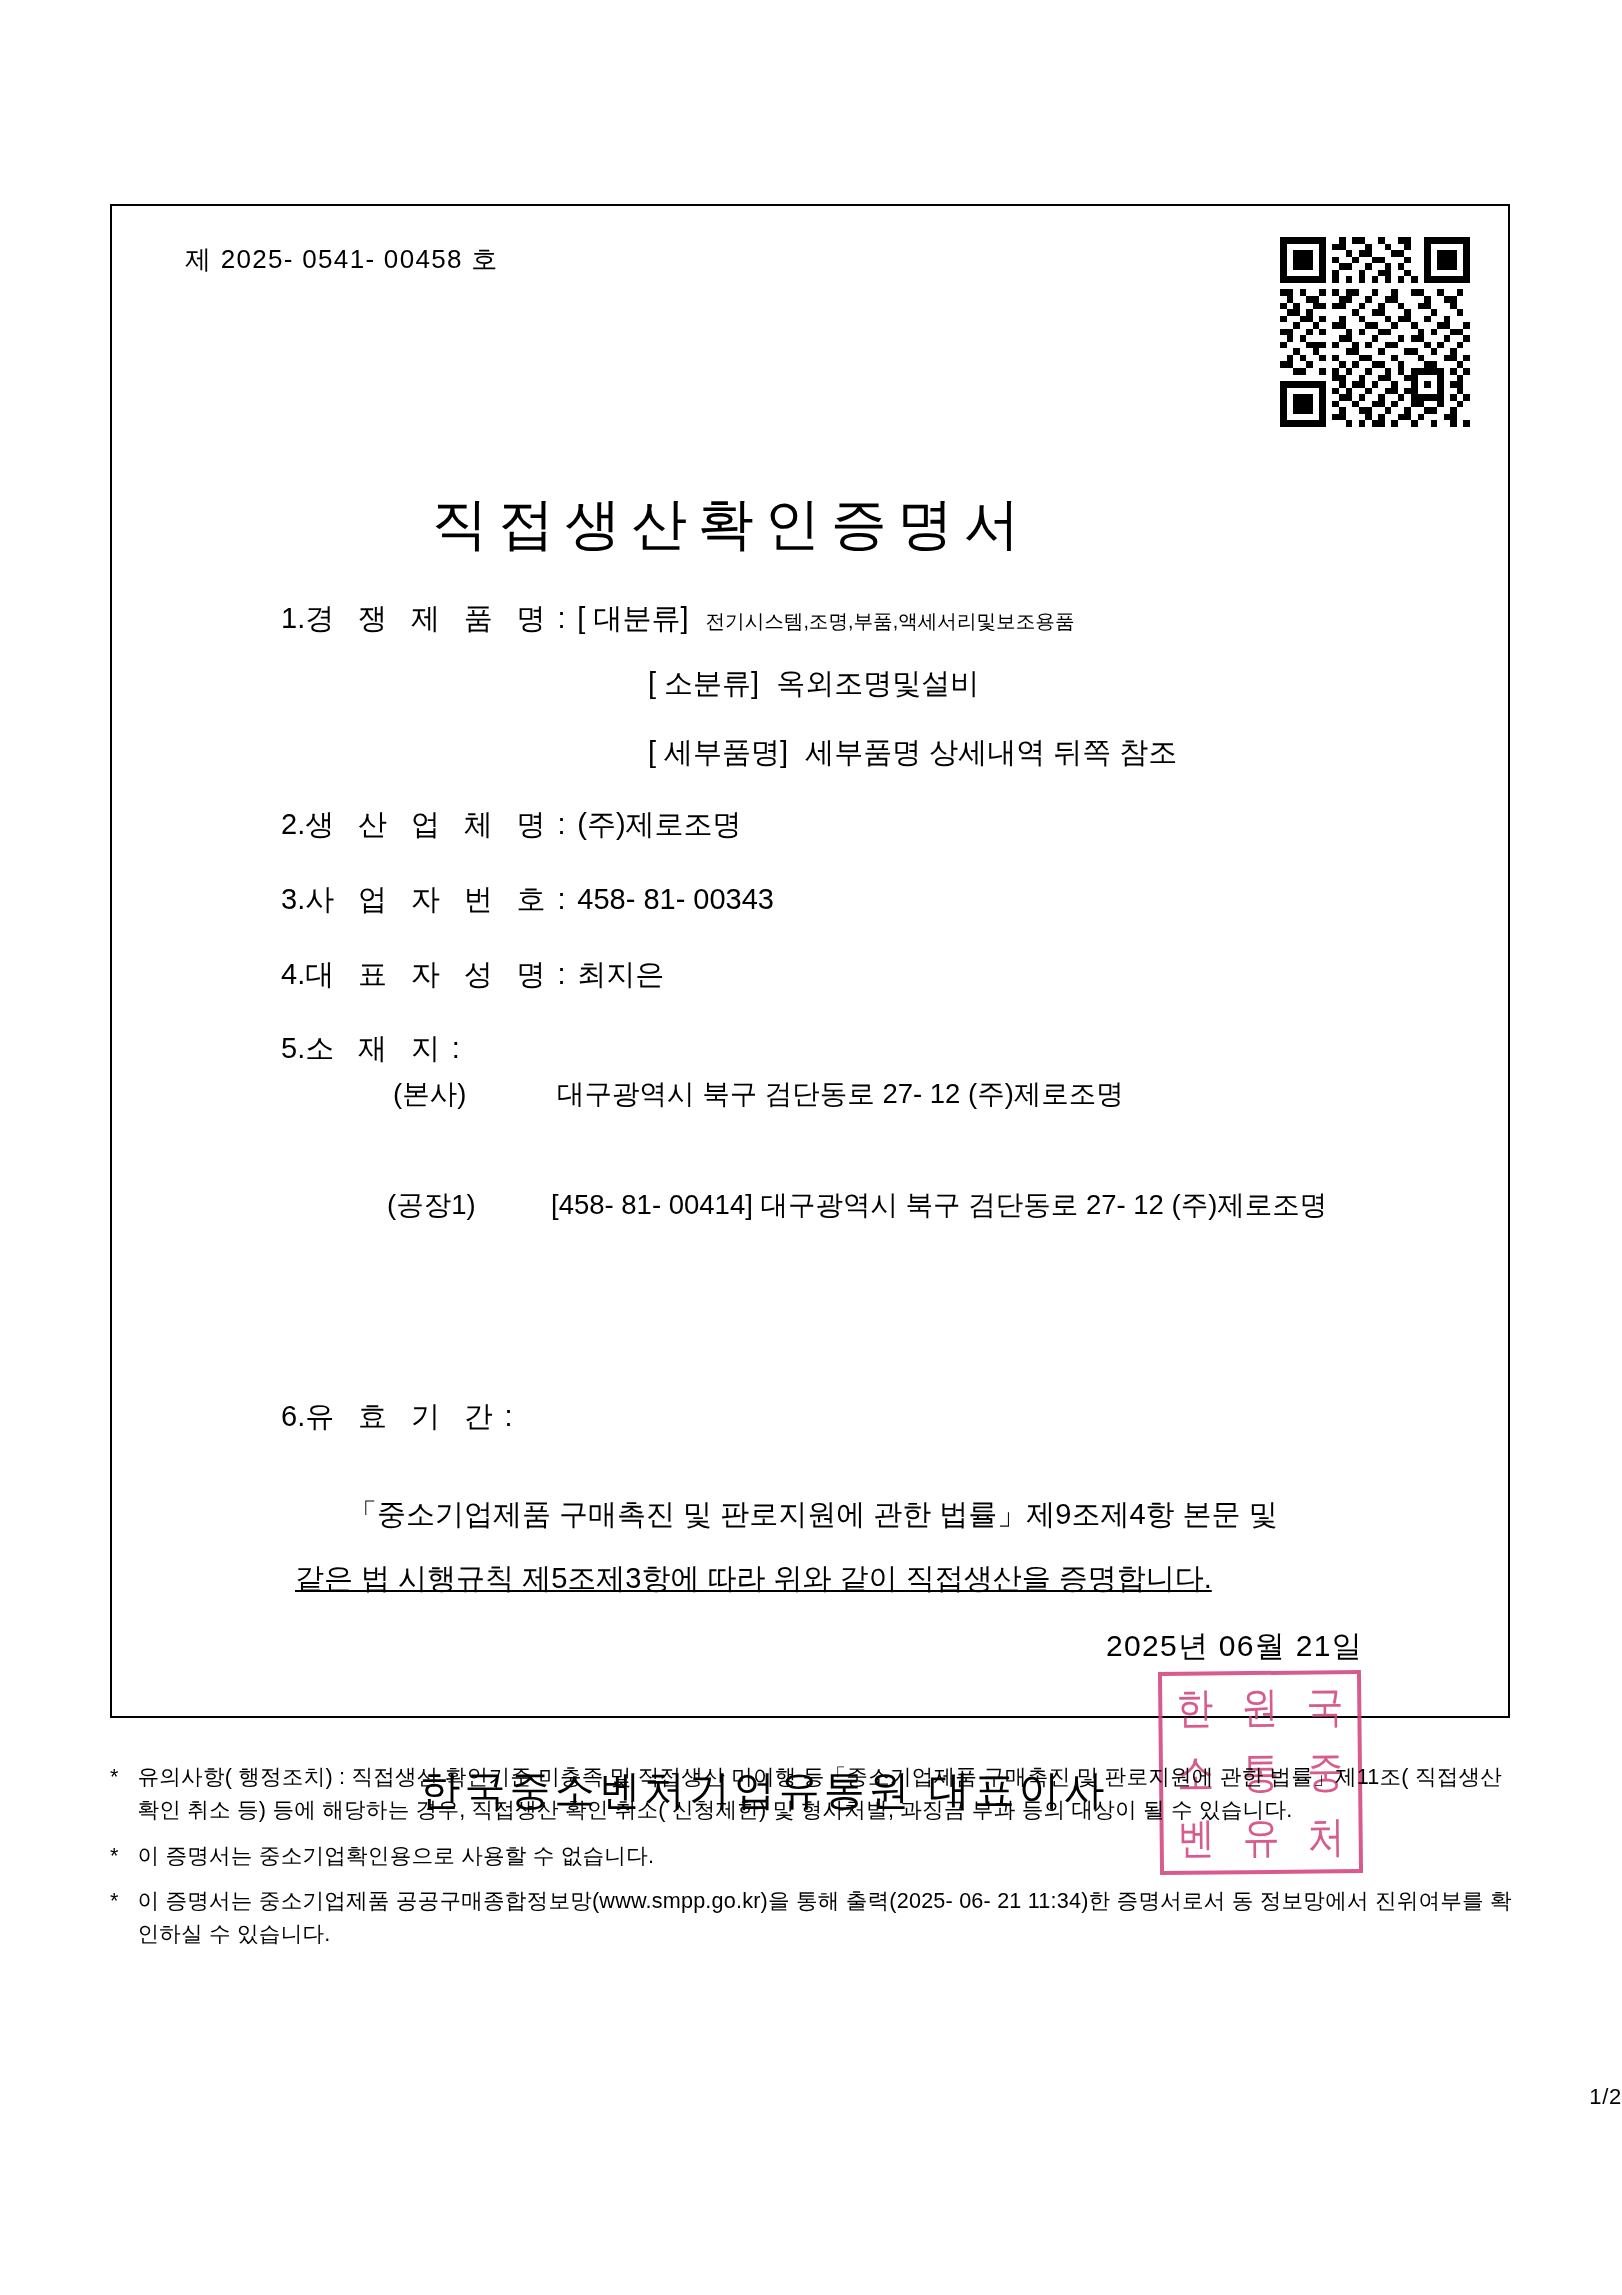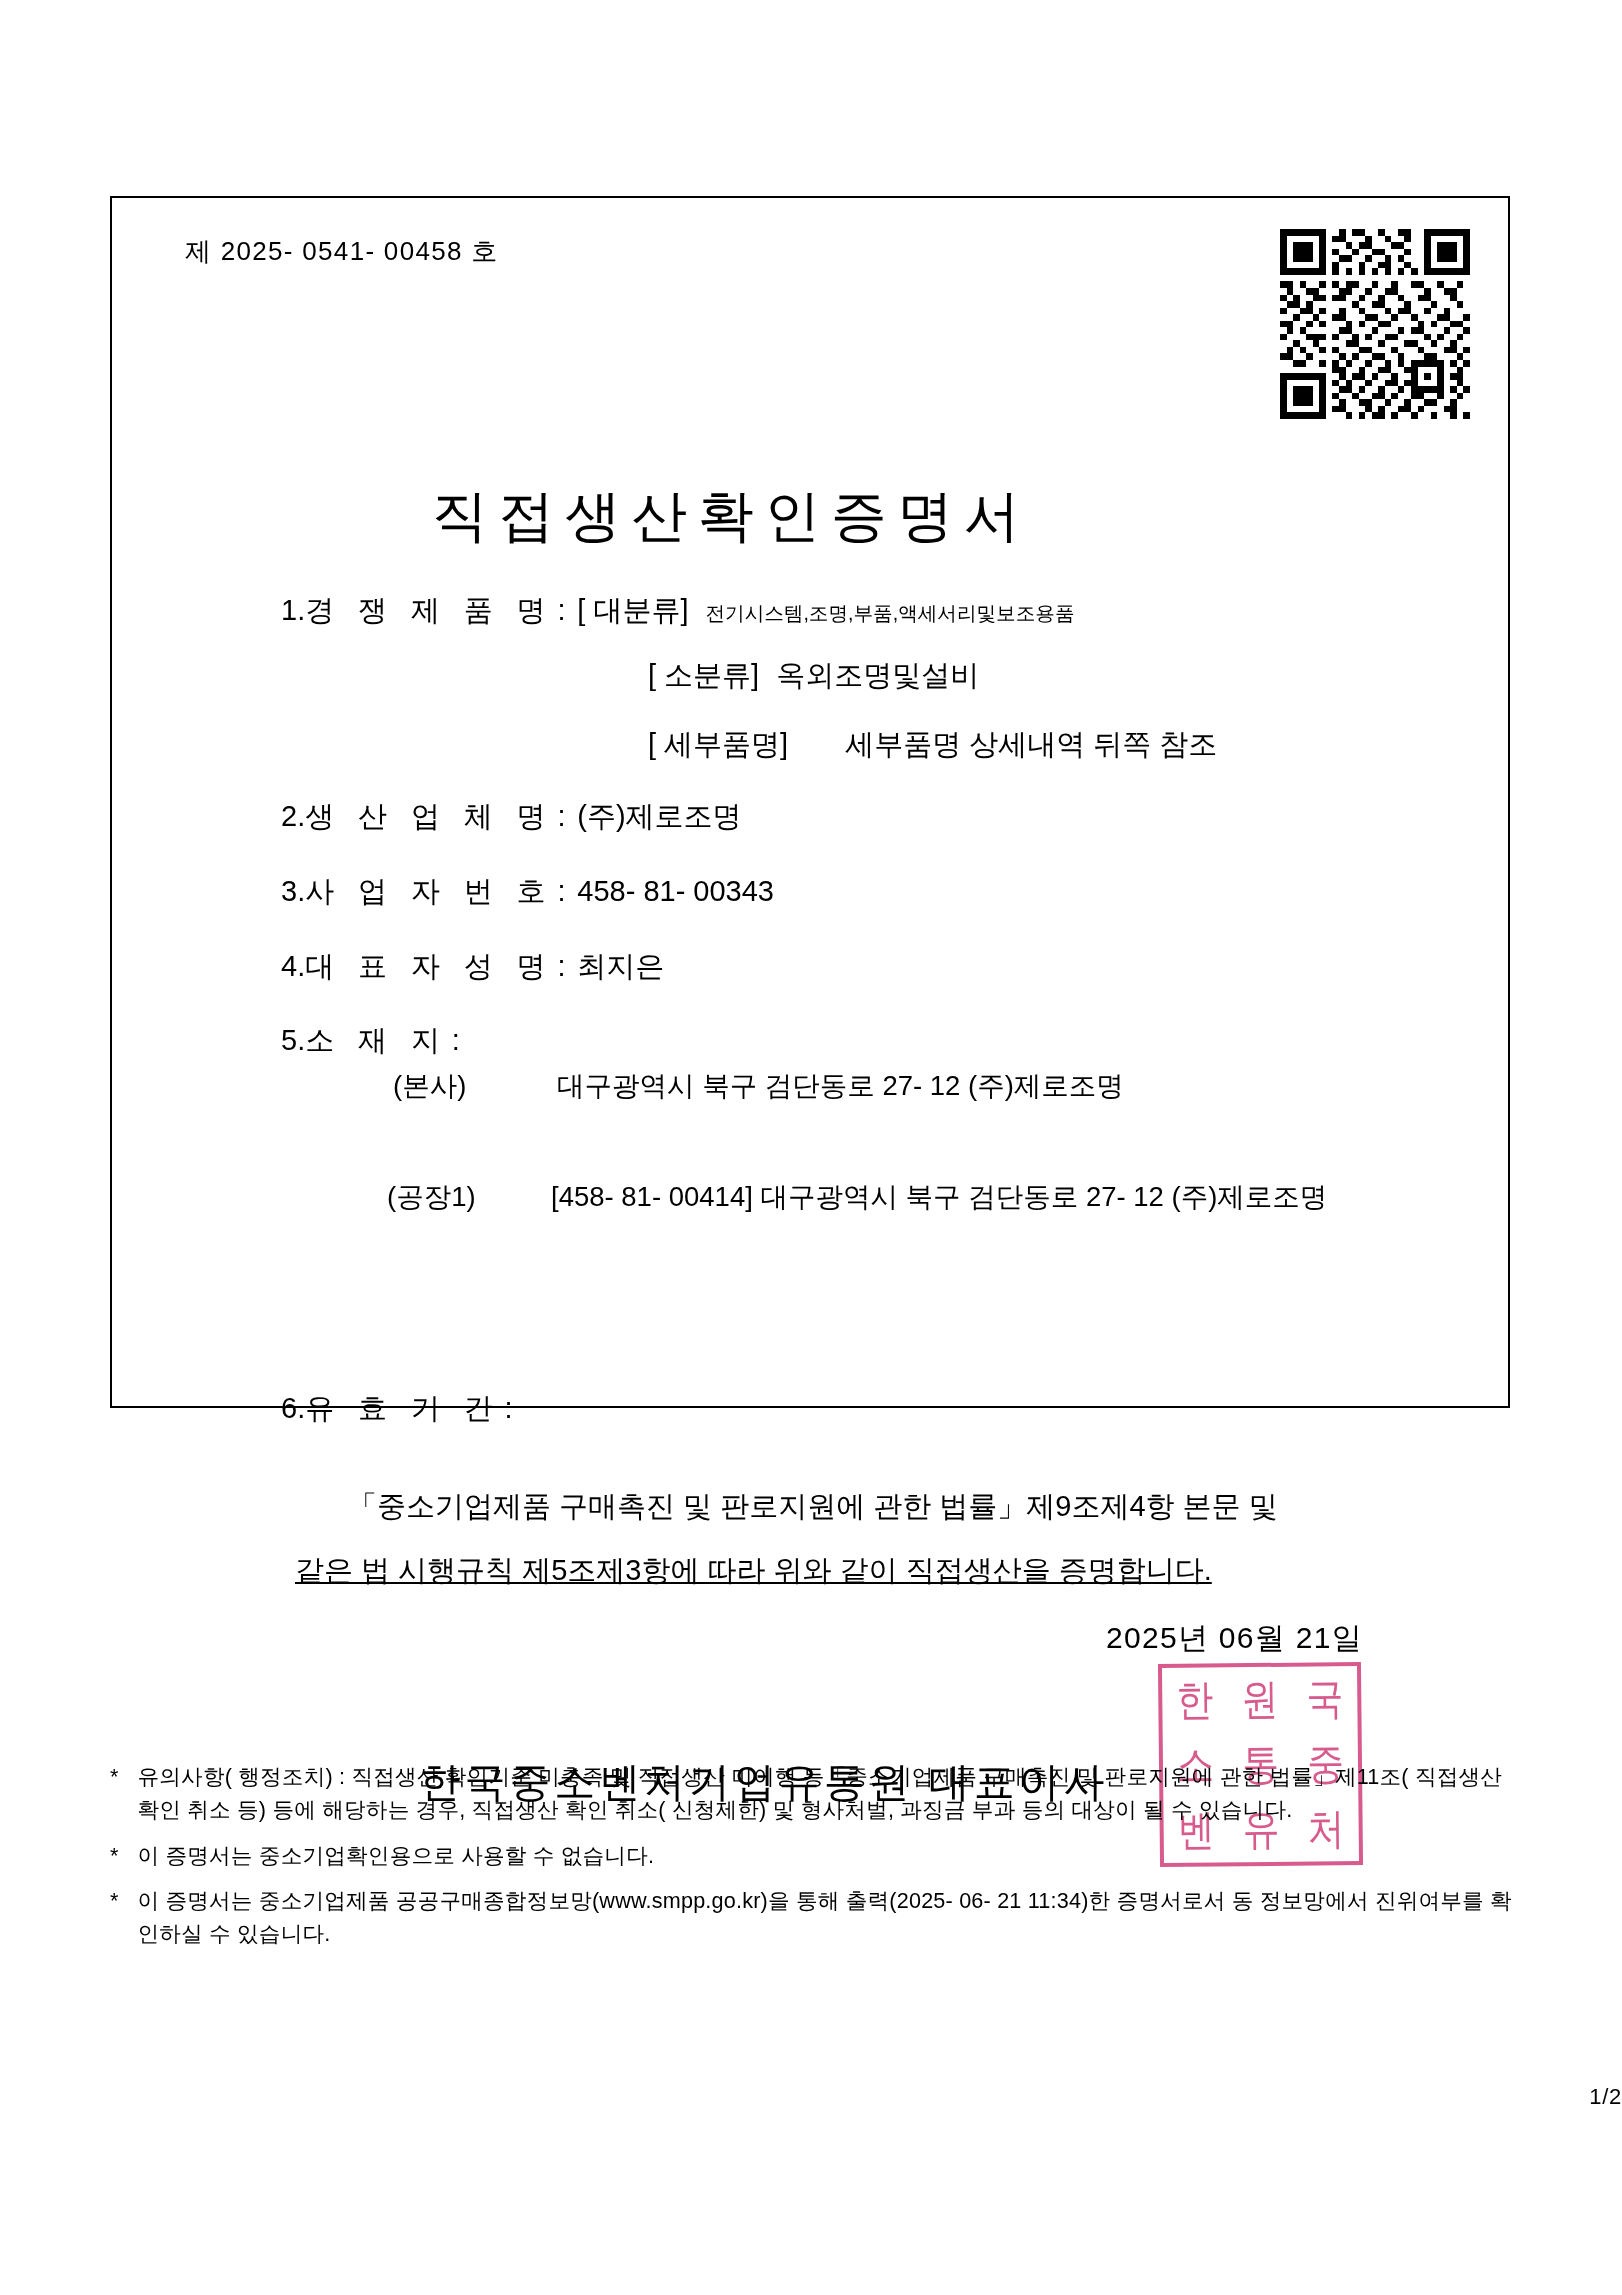--- a/index.html
+++ b/index.html
@@ -21,23 +21,23 @@
     width: 1622px;
     height: 2295px;
     box-sizing: border-box;
     padding: 0;
   }
 
   
   .cert-box {
     position: absolute;
     left: 110px;
-    top: 196px;
+    top: 204px;
     width: 1400px;
-    height: 1212px;
+    height: 1514px;
     border: 2.6px solid #000;
     box-sizing: border-box;
   }
 
   .doc-number {
     position: absolute;
     left: 73px;
     top: 36px;
     font-size: 26px;
     letter-spacing: 1.3px;
@@ -93,21 +93,21 @@
     font-size: 29px;
     letter-spacing: 0px;
   }
   .f-val-small {
     font-size: 19.6px;
     letter-spacing: 0px;
   }
 
   .row1     { left: 169px; top: 393px; }
   .row1b    { left: 536px; top: 458px; }
-  .row1c    { left: 536px; top: 527px; gap: 40px; }
+  .row1c    { left: 536px; top: 527px; }
   .row2     { left: 169px; top: 599px; }
   .row3     { left: 169px; top: 674px; }
   .row4     { left: 169px; top: 749px; }
   .row5     { left: 169px; top: 823px; }
   .row5a    { left: 281px; top: 870px; }
   .row5b    { left: 275px; top: 981px; }
   .row6     { left: 169px; top: 1191px; }
 
   .bracket-cat {
     font-size: 29px;

